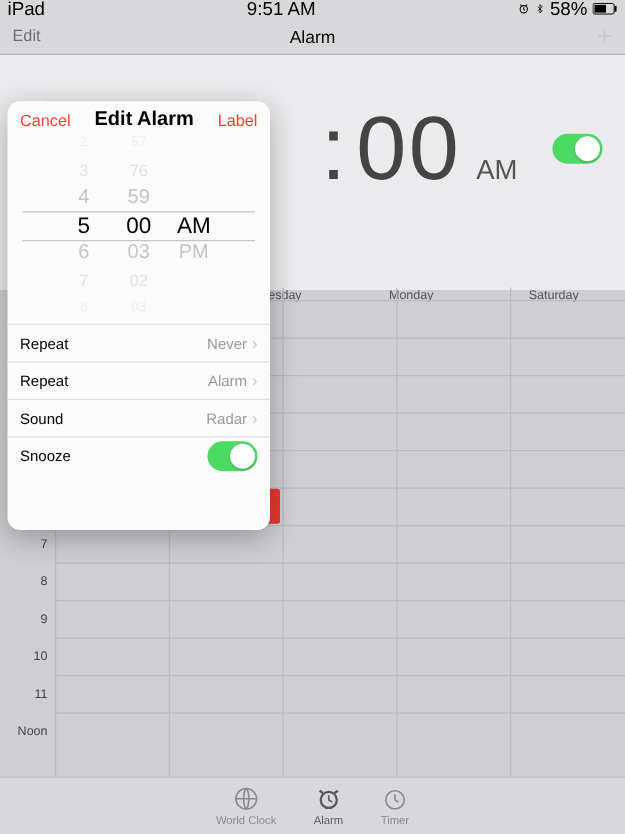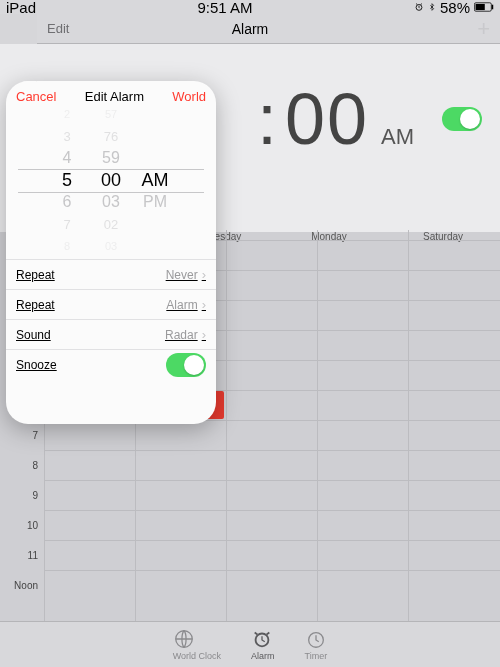--- a/index.html
+++ b/index.html
@@ -1,21 +1,21 @@
 <!DOCTYPE html>
 <html><head>
 <meta charset="utf-8">
 <style>
 * { margin: 0; padding: 0; box-sizing: border-box; font-family: -apple-system, "Helvetica Neue", Helvetica, Arial, sans-serif; }
 html, body { width: 500px; height: 667px; overflow: hidden; background: #d6d6d9; }
 
 .status-bar { height: 14px; display: flex; justify-content: space-between; align-items: center; padding: 0 6px; font-size: 15px; color: #000; background: #d8d8db; }
 .status-left, .status-right { display: flex; align-items: center; gap: 4px; }
 
-.nav-bar { height: 30px; background: #d8d8db; display: flex; align-items: center; justify-content: space-between; padding: 0 10px; border-bottom: 1px solid #b5b5b8; margin-left: 37px; }
+.nav-bar { height: 30px; background: #d8d8db; display: flex; align-items: center; justify-content: space-between; padding: 0 10px; border-bottom: 1px solid #b5b5b8; }
 .nav-title { position: absolute; left: 0; right: 0; text-align: center; font-weight: 500; font-size: 14px; color: #000; pointer-events: none; }
 .nav-edit { color: #6f6f72; font-size: 13px; }
 .nav-add { color: #c9c9cc; font-size: 22px; font-weight: 200; }
 
 .content { position: relative; height: 577px; background: #ebebed; }
 
 .alarm-row { position: absolute; top: 20px; left: 0; right: 0; height: 110px; display: flex; align-items: center; justify-content: flex-end; padding-right: 18px; }
 .big-time { display: flex; align-items: baseline; gap: 8px; }
 .big-digits { font-size: 72px; font-weight: 100; color: #444; letter-spacing: 2px; }
 .big-ampm { font-size: 22px; font-weight: 300; color: #555; margin-left: 4px; }
@@ -29,39 +29,39 @@
 .days-header { position: absolute; top: -1px; left: 44px; right: 0; height: 18px; display: flex; }
 .day { flex: 1; font-size: 10px; color: #555; text-align: center; }
 .hours-col { position: absolute; left: 0; top: 8px; width: 44px; }
 .hour-label { height: 30px; font-size: 10px; color: #444; text-align: right; padding-right: 6px; display: flex; align-items: center; justify-content: flex-end; }
 .grid-lines { position: absolute; left: 44px; right: 0; top: 8px; bottom: 0; }
 .hline { position: absolute; left: 0; right: 0; height: 1px; background: #bcbcc0; }
 .vline { position: absolute; top: -10px; bottom: 0; width: 1px; background: #bcbcc0; }
 .event { position: absolute; background: #e63a2f; color: #fff; font-size: 9px; padding: 3px 5px; border-radius: 2px; }
 
 .tab-bar { height: 46px; background: #d8d8db; border-top: 1px solid #b5b5b8; display: flex; justify-content: center; align-items: center; gap: 30px; }
-.tab-item { display: flex; flex-direction: column; gap: 1px; color: #8a8a8d; font-size: 9px; }
+.tab-item { display: flex; flex-direction: column; align-items: center; gap: 1px; color: #8a8a8d; font-size: 9px; }
 .tab-item.active { color: #5a5a5d; }
 .tab-icon { width: 22px; height: 22px; display: flex; align-items: center; justify-content: center; }
 
-.popover { position: absolute; top: 37px; left: 6px; width: 210px; background: #fbfbfb; border-radius: 22px; box-shadow: 0 6px 24px rgba(0,0,0,0.28); overflow: hidden; }
+.popover { position: absolute; top: 37px; left: 6px; width: 210px; background: #fbfbfb; border-radius: 10px; box-shadow: 0 6px 24px rgba(0,0,0,0.28); overflow: hidden; }
 .popover-header { height: 30px; display: flex; align-items: center; justify-content: space-between; padding: 0 10px; }
 .popover-header .btn { color: #ff3b30; font-size: 13px; }
-.popover-title { font-size: 13px; font-weight: 400; color: #000; }
+.popover-title { font-size: 16px; font-weight: 700; color: #000; }
 
 .picker { height: 130px; display: flex; justify-content: center; align-items: center; position: relative; margin: 4px 0 14px; }
 .picker-col { width: 44px; display: flex; flex-direction: column; align-items: center; font-size: 16px; color: #c6c6c8; }
 .picker-col .sel { color: #000; font-size: 18px; }
 .picker-col div { height: 22px; display: flex; align-items: center; }
 .picker-col .fade1 { opacity: 0.5; font-size: 13px; }
 .picker-col .fade2 { opacity: 0.25; font-size: 11px; }
 .picker-lines { position: absolute; left: 12px; right: 12px; top: 54px; height: 24px; border-top: 1px solid #c7c7c9; border-bottom: 1px solid #c7c7c9; pointer-events: none; }
 
 .pop-list { border-top: 1px solid #e1e1e3; }
-.pop-row { height: 30px; display: flex; align-items: center; justify-content: space-between; padding: 0 10px; border-bottom: 1px solid #e1e1e3; font-size: 12px; text-decoration: underline; }
+.pop-row { height: 30px; display: flex; align-items: center; justify-content: space-between; padding: 0 10px; border-bottom: 1px solid #e1e1e3; font-size: 12px; }
 .pop-row .label { color: #000; }
 .pop-row .value { color: #9a9a9c; display: flex; align-items: center; gap: 4px; }
 .chev { color: #c5c5c7; font-size: 13px; }
 .popover-pad { height: 44px; }
 .pop-arrow { position: absolute; top: -9px; left: 13px; width: 18px; height: 10px; overflow: hidden; }
 .pop-arrow::after { content: ""; position: absolute; top: 4px; left: 1px; width: 16px; height: 16px; background: #fbfbfb; transform: rotate(45deg); box-shadow: 0 0 6px rgba(0,0,0,0.18); }
 
 svg { display: block; }
 </style>
 </head>
@@ -155,21 +155,21 @@
       <div class="vline" style="left:364px"></div>
       <div class="event" style="left:91px; top:151px; width:89px; height:28px;">Alarm</div>
     </div>
   </div>
 
   <div class="popover">
     <div class="pop-arrow"></div>
     <div class="popover-header">
       <span class="btn">Cancel</span>
       <span class="popover-title">Edit Alarm</span>
-      <span class="btn">World</span>
+      <span class="btn">Label</span>
     </div>
 
     <div class="picker">
       <div class="picker-col">
         <div class="fade2">2</div>
         <div class="fade1">3</div>
         <div>4</div>
         <div class="sel">5</div>
         <div>6</div>
         <div class="fade1">7</div>

